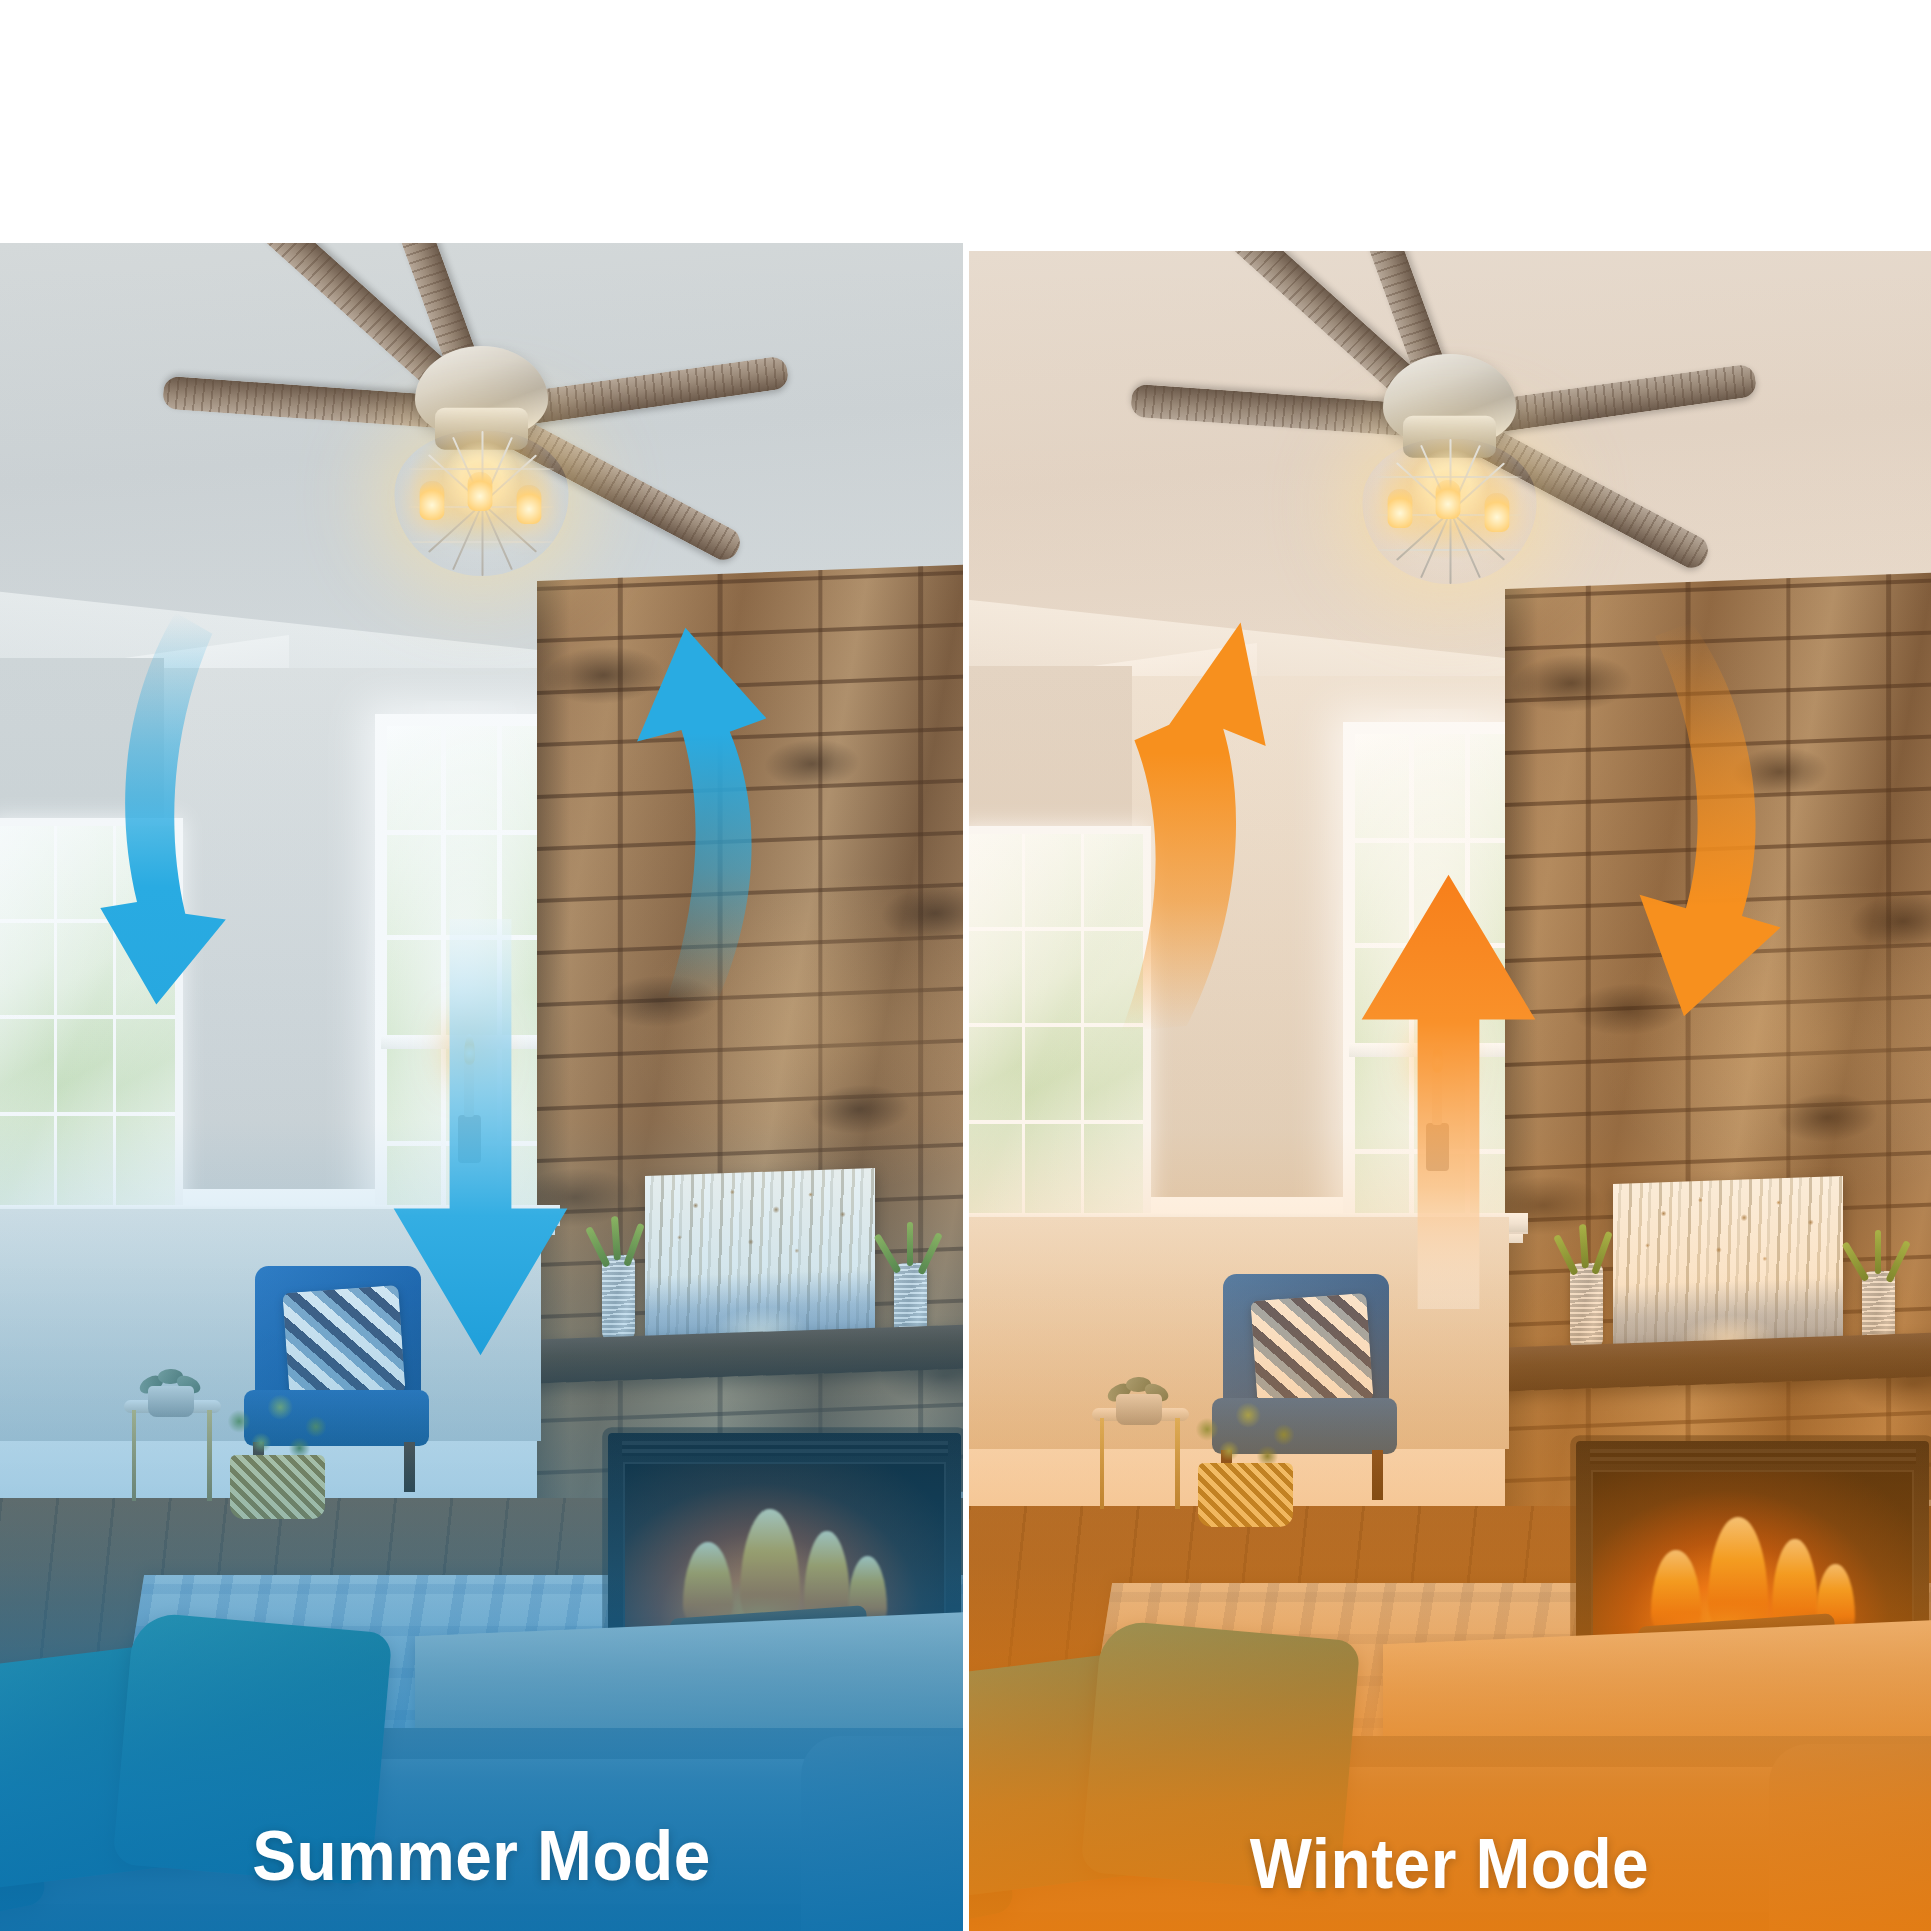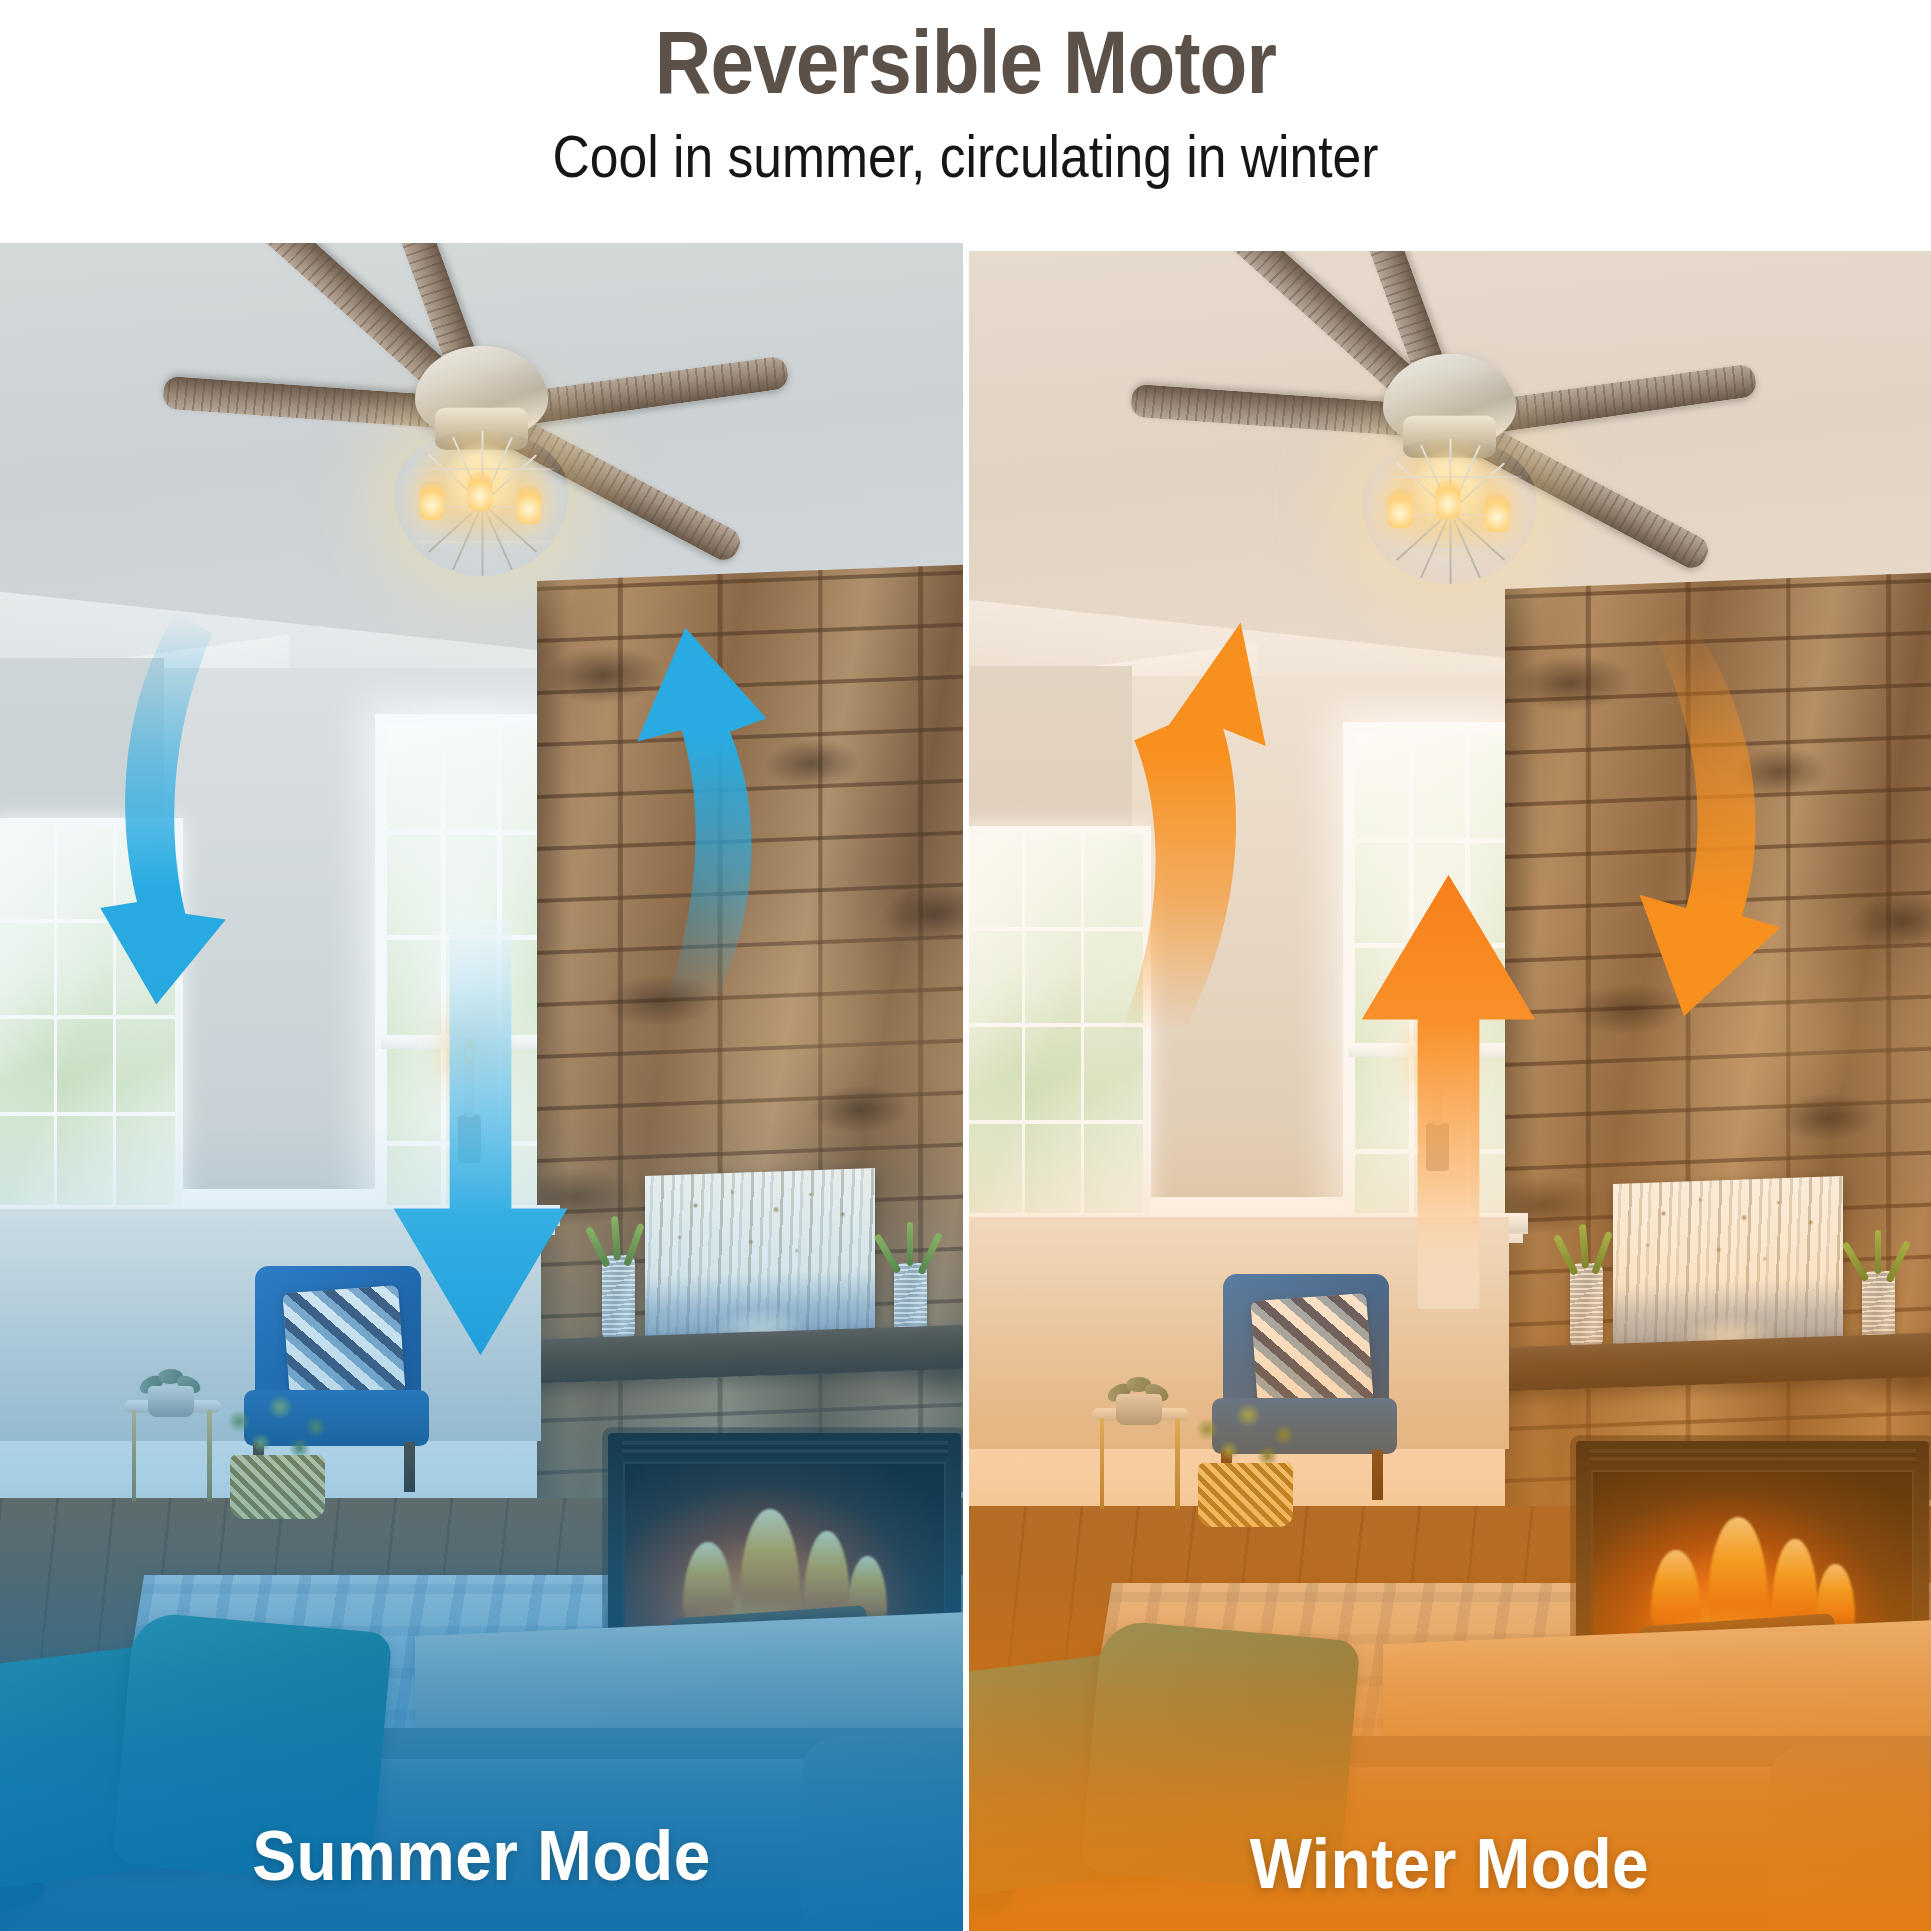--- a/index.html
+++ b/index.html
@@ -320,24 +320,20 @@
   .modelabel { position:absolute; left:0; bottom:35px; width:100%;
                text-align:center; color:#ffffff; font-size:70px; font-weight:bold;
                letter-spacing:0.5px; transform:scaleX(0.94); transform-origin:center;
                text-shadow:0 1.9px 9.7px rgba(0,0,0,.22); z-index:70; white-space:nowrap; }
 </style>
 </head>
 <body>
 
 <div id="root">
 
-  <div class="header">
-    <div class="title">Reversible Motor</div>
-    <div class="subtitle">Cool in summer, circulating in winter</div>
-  </div>
 
   <div class="panels">
 
     <div class="panel left">
       <div class="scene">
 
         <div class="ceiling"></div>
         <div class="soffit-a"></div>
         <div class="soffit-b"></div>
         <div class="wall-back"></div>

